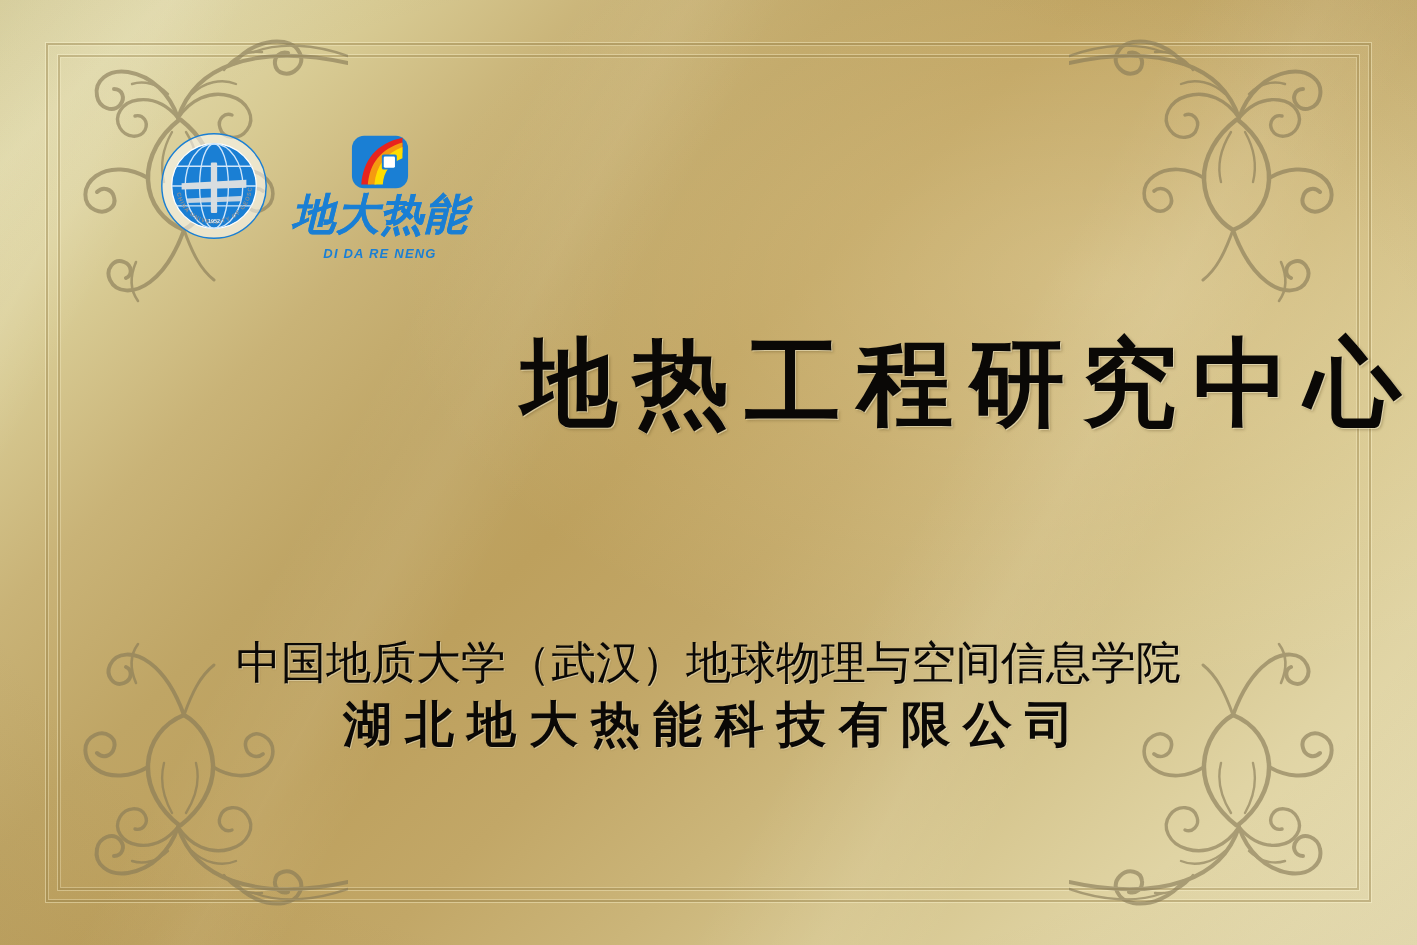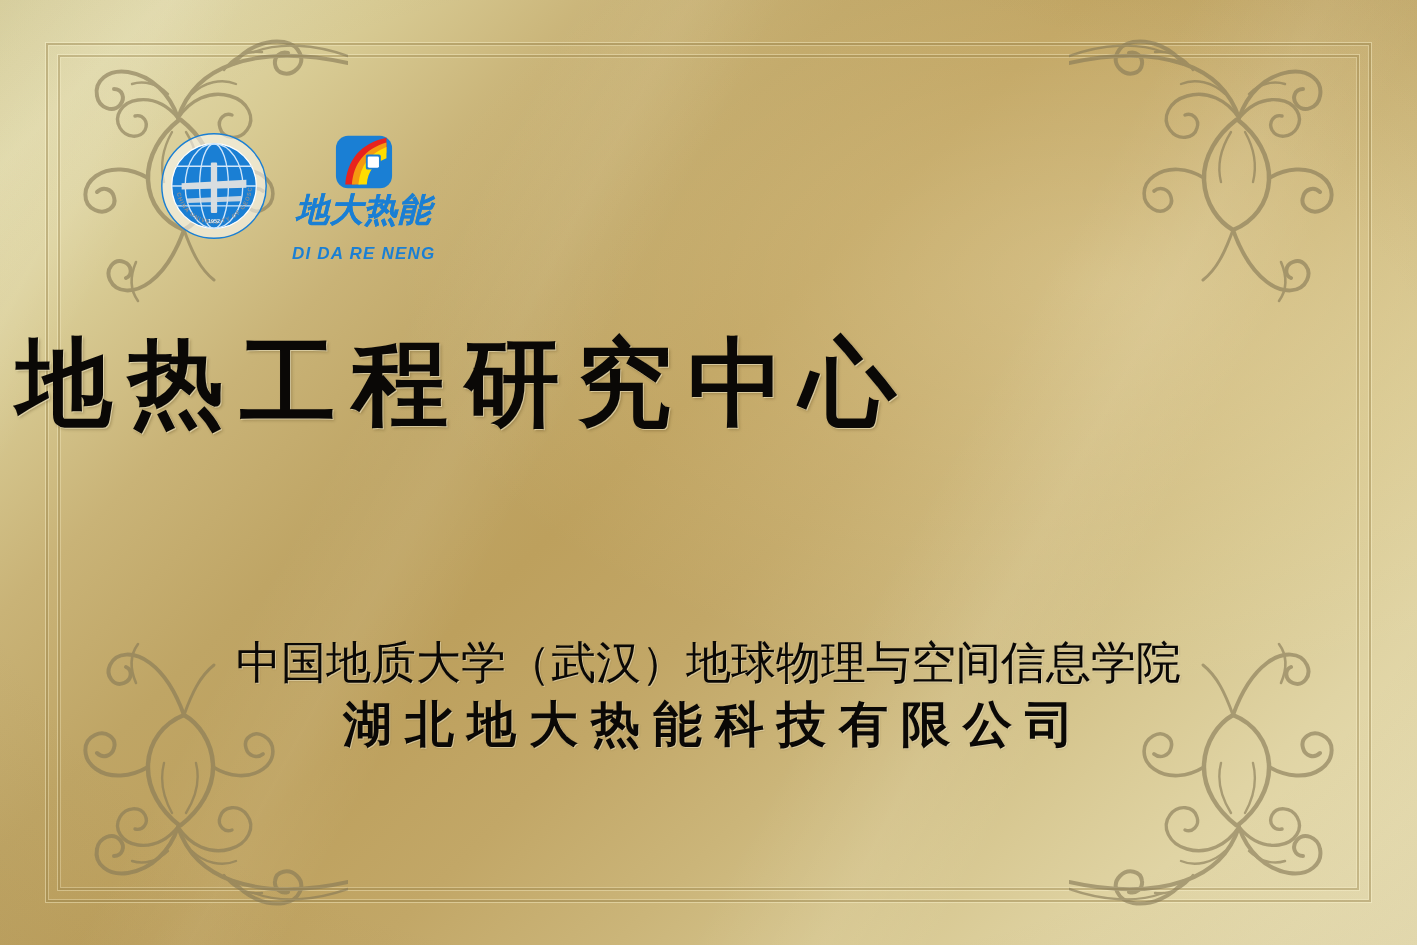--- a/index.html
+++ b/index.html
@@ -93,37 +93,37 @@
   }
   #seal-logo{width:108px;height:108px;display:block;}
 
   #company-logo{
     display:flex;flex-direction:column;align-items:center;
     margin-top:2px;
   }
   #company-mark{width:60px;height:58px;display:block;margin-bottom:1px;}
   #company-name-cn{
     font-family:"DejaVu Sans","Liberation Sans",sans-serif;
-    font-size:33px;font-weight:bold;font-style:italic;
+    font-size:43px;font-weight:bold;font-style:italic;
     color:#1a7fd4;letter-spacing:1px;line-height:1;
     white-space:nowrap;
     text-align:right;
     -webkit-text-stroke:0.4px #1a7fd4;
   }
   #company-name-py{
     font-family:"Liberation Sans",sans-serif;
-    font-size:17px;font-weight:bold;font-style:italic;
+    font-size:13px;font-weight:bold;font-style:italic;
     color:#1a7fd4;letter-spacing:1.2px;line-height:1.2;
-    margin-top:18px;white-space:nowrap;
+    margin-top:10px;white-space:nowrap;
   }
 
   
   #main-title{
     position:absolute;left:0;right:0;top:330px;
-    text-align:left;
+    text-align:right;
     font-family:"DejaVu Sans","Liberation Sans",sans-serif;
     font-size:96px;font-weight:bold;
     color:#0a0806;
     letter-spacing:16px;
     text-indent:16px;
     line-height:1.12;
     white-space:nowrap;
     text-shadow:
       1px 1px 0 rgba(255,248,215,.55),
       2px 2px 3px rgba(70,50,15,.28);

